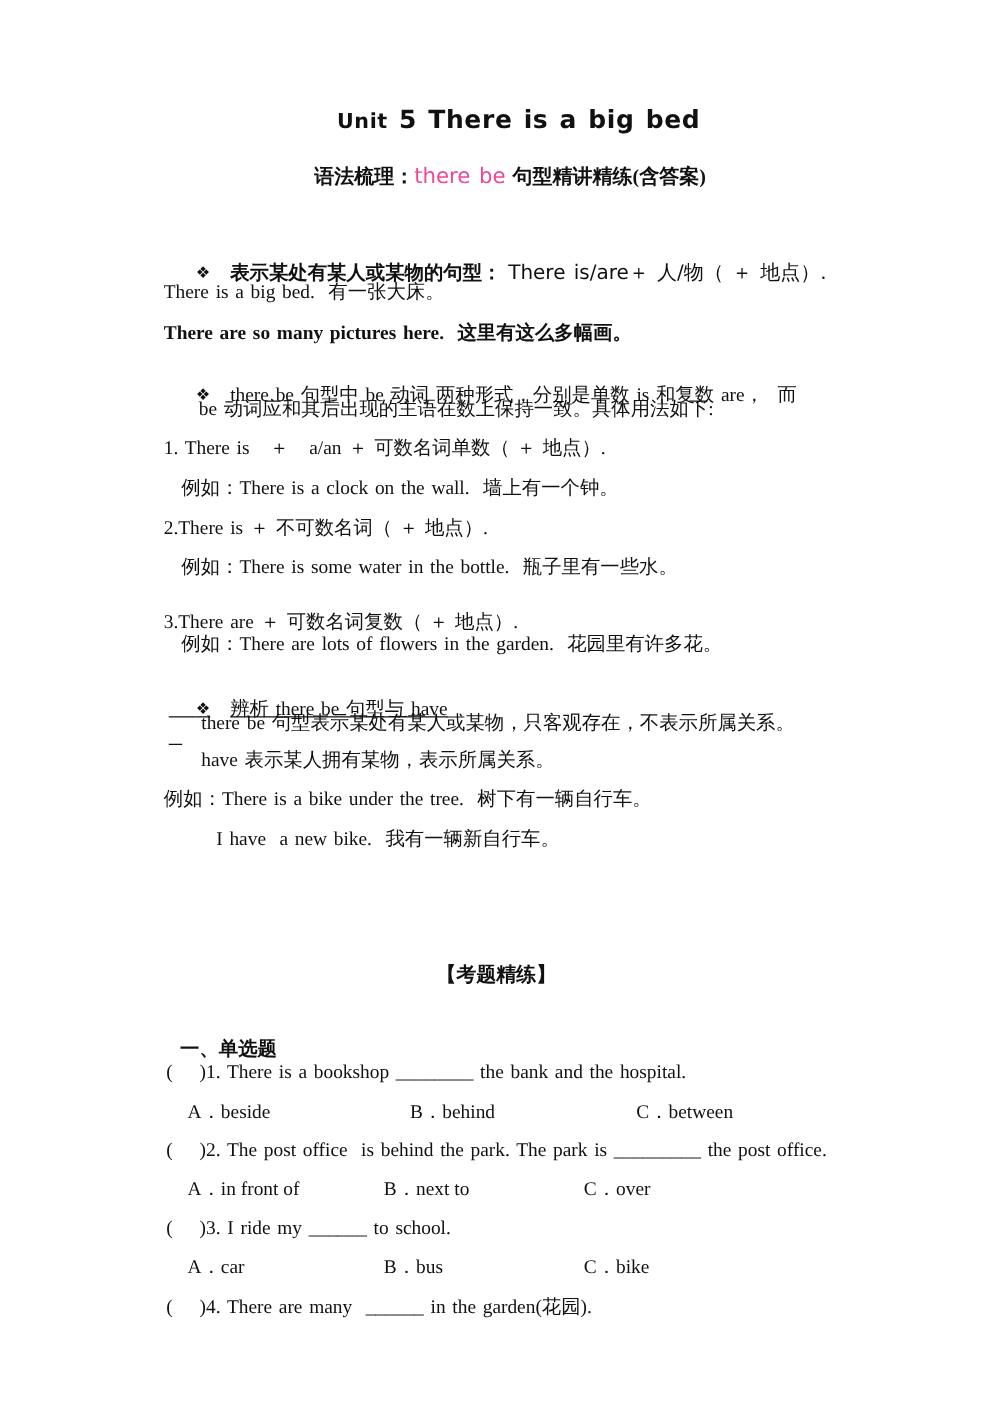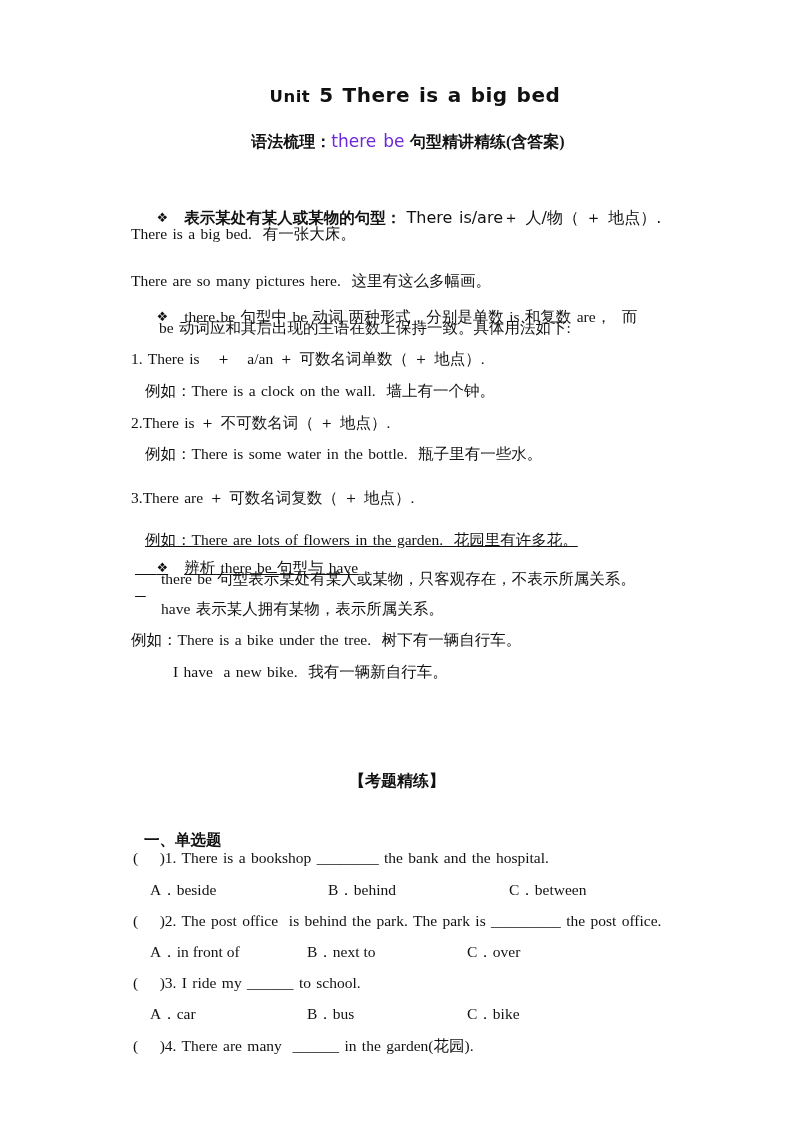--- a/index.html
+++ b/index.html
@@ -70,41 +70,41 @@
 </head>
 <body>
 
 <div class="page">
 
   <div class="line centered doc-title">
     <span class="title-prefix">Unit</span><span> 5 There is a big bed</span>
   </div>
 
   <div class="line centered doc-subtitle">
-    <span>语法梳理：</span><span class="subtitle-highlight" style="color:#6d28d9;">there be</span><span> 句型精讲精练(含答案)</span>
+    <span>语法梳理：</span><span class="subtitle-highlight" style="color:#ec4899;">there be</span><span> 句型精讲精练(含答案)</span>
   </div>
 
   <div class="line" style="left:135px; top:186px;">
     <span class="bullet-sym">❖</span><span class="cn-bold">表示某处有某人或某物的句型： </span><span class="sans-run">There is/are＋ 人/物（ ＋ 地点）.</span>
   </div>
 
   <div class="line" style="left:131px; top:223px;">There is a big bed.  有一张大床。</div>
-  <div class="line" style="left:131px; top:270px;">There are so many pictures here.  这里有这么多幅画。</div>
+  <div class="line" style="left:131px; top:256px;font-weight:bold;">There are so many pictures here.  这里有这么多幅画。</div>
 
   <div class="line" style="left:135px; top:285px;">
     <span class="bullet-sym">❖</span><span>there be 句型中 be 动词 两种形式，分别是单数 is 和复数 are，  而</span>
   </div>
   <div class="line" style="left:159px; top:317px;">be 动词应和其后出现的主语在数上保持一致。具体用法如下:</div>
 
   <div class="line" style="left:131px; top:348px;">1. There is   ＋   a/an ＋ 可数名词单数（ ＋ 地点）.</div>
   <div class="line" style="left:145px; top:380px;">例如：There is a clock on the wall.  墙上有一个钟。</div>
   <div class="line" style="left:131px; top:412px;">2.There is ＋ 不可数名词（ ＋ 地点）.</div>
   <div class="line" style="left:145px; top:443px;">例如：There is some water in the bottle.  瓶子里有一些水。</div>
   <div class="line" style="left:131px; top:475px;margin-top:12px;">3.There are ＋ 可数名词复数（ ＋ 地点）.</div>
-  <div class="line" style="left:145px; top:529px;text-decoration:underline;">例如：There are lots of flowers in the garden.  花园里有许多花。</div>
+  <div class="line" style="left:145px; top:505px;">例如：There are lots of flowers in the garden.  花园里有许多花。</div>
 
   <div class="line" style="left:135px; top:536px;text-decoration:underline;">
     <span class="bullet-sym">❖</span><span>辨析 there be 句型与 have</span>
   </div>
   <div class="line" style="left:161px; top:568px;">there be 句型表示某处有某人或某物，只客观存在，不表示所属关系。</div>
   <div class="line" style="left:161px; top:598px;">have 表示某人拥有某物，表示所属关系。</div>
   <div class="line" style="left:131px; top:629px;">例如：There is a bike under the tree.  树下有一辆自行车。</div>
   <div class="line" style="left:173px; top:661px;">I have  a new bike.  我有一辆新自行车。</div>
 
   <div class="line centered heading2">【考题精练】</div>

